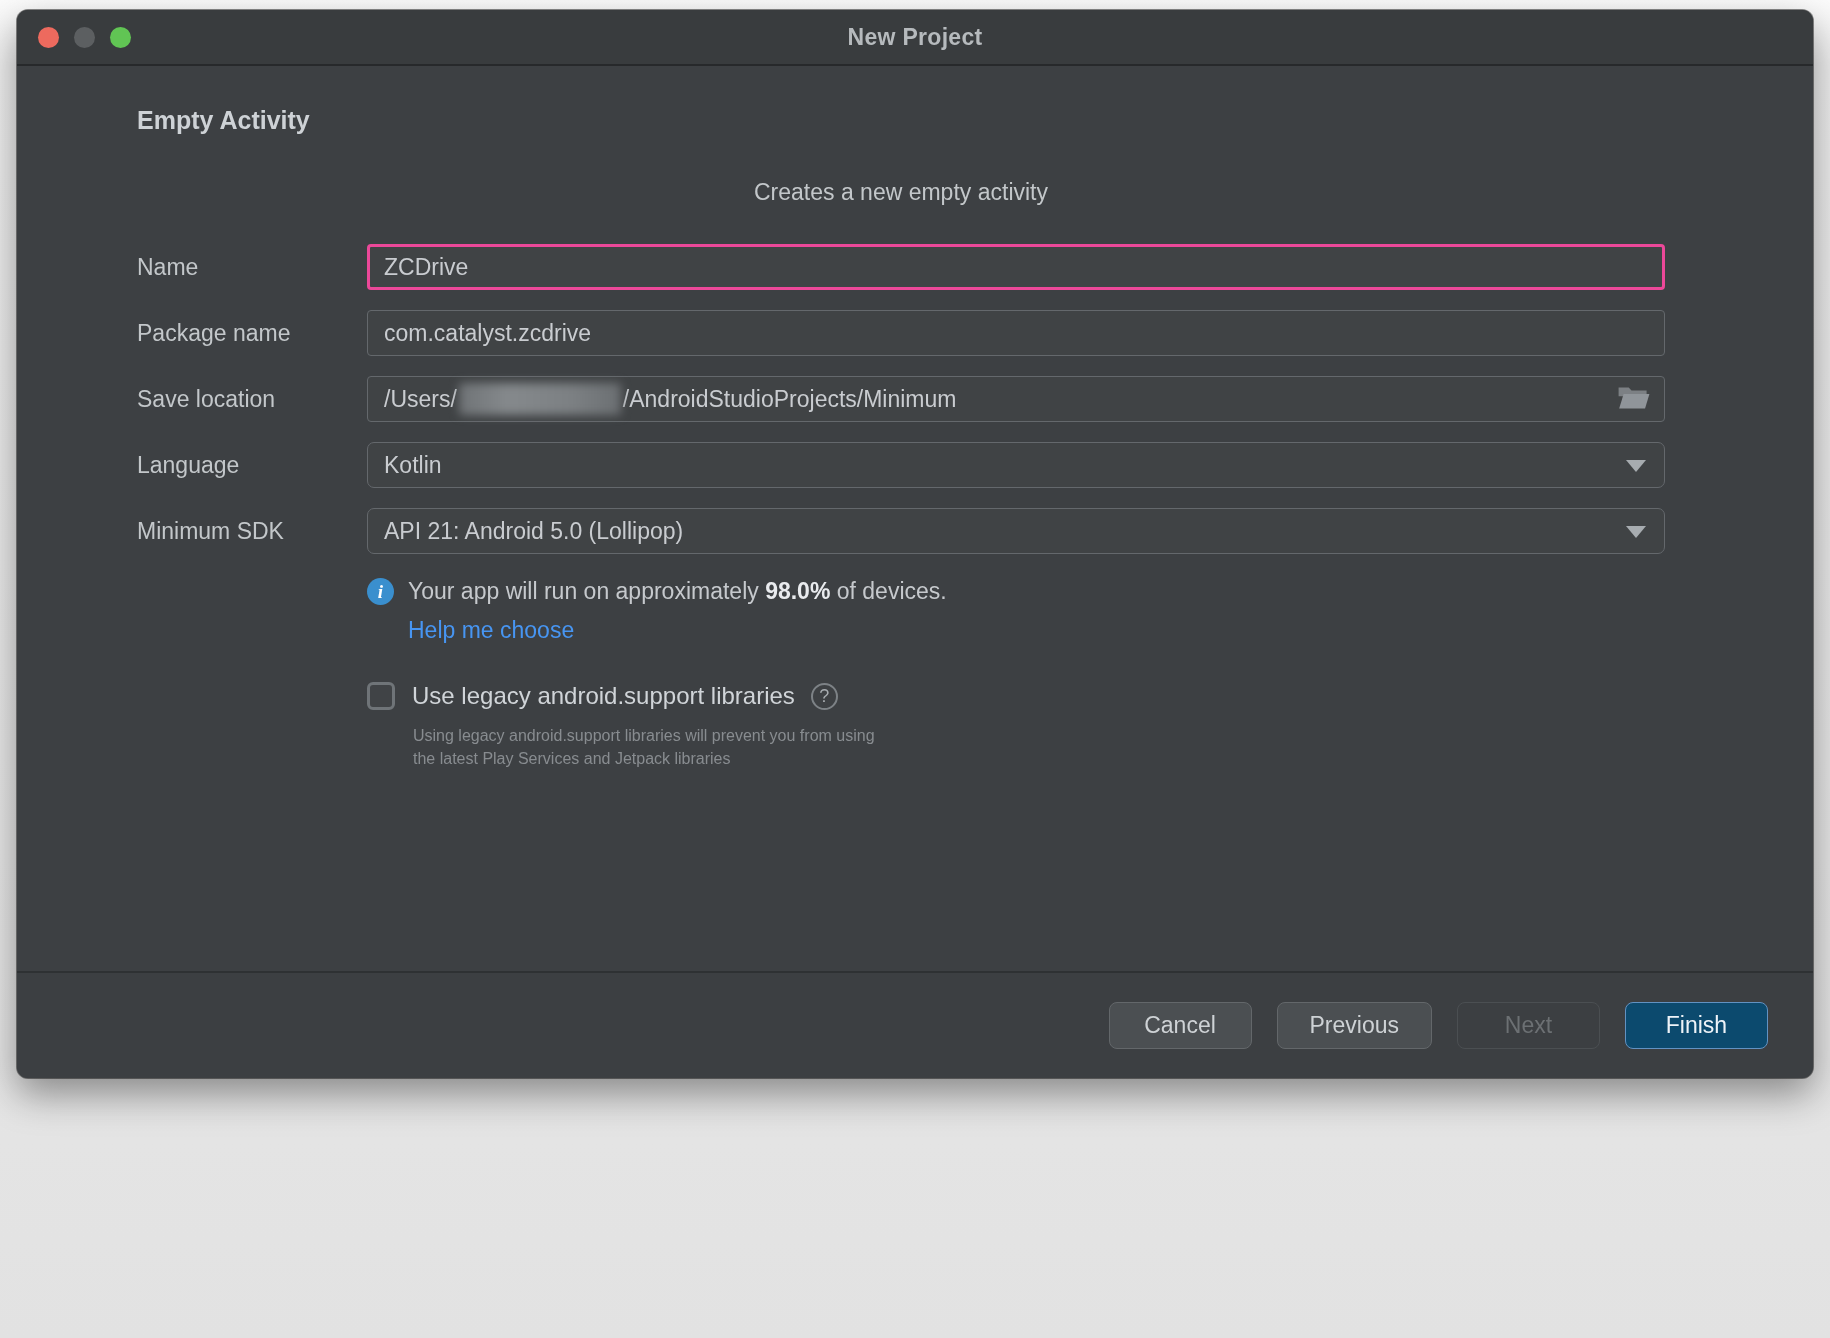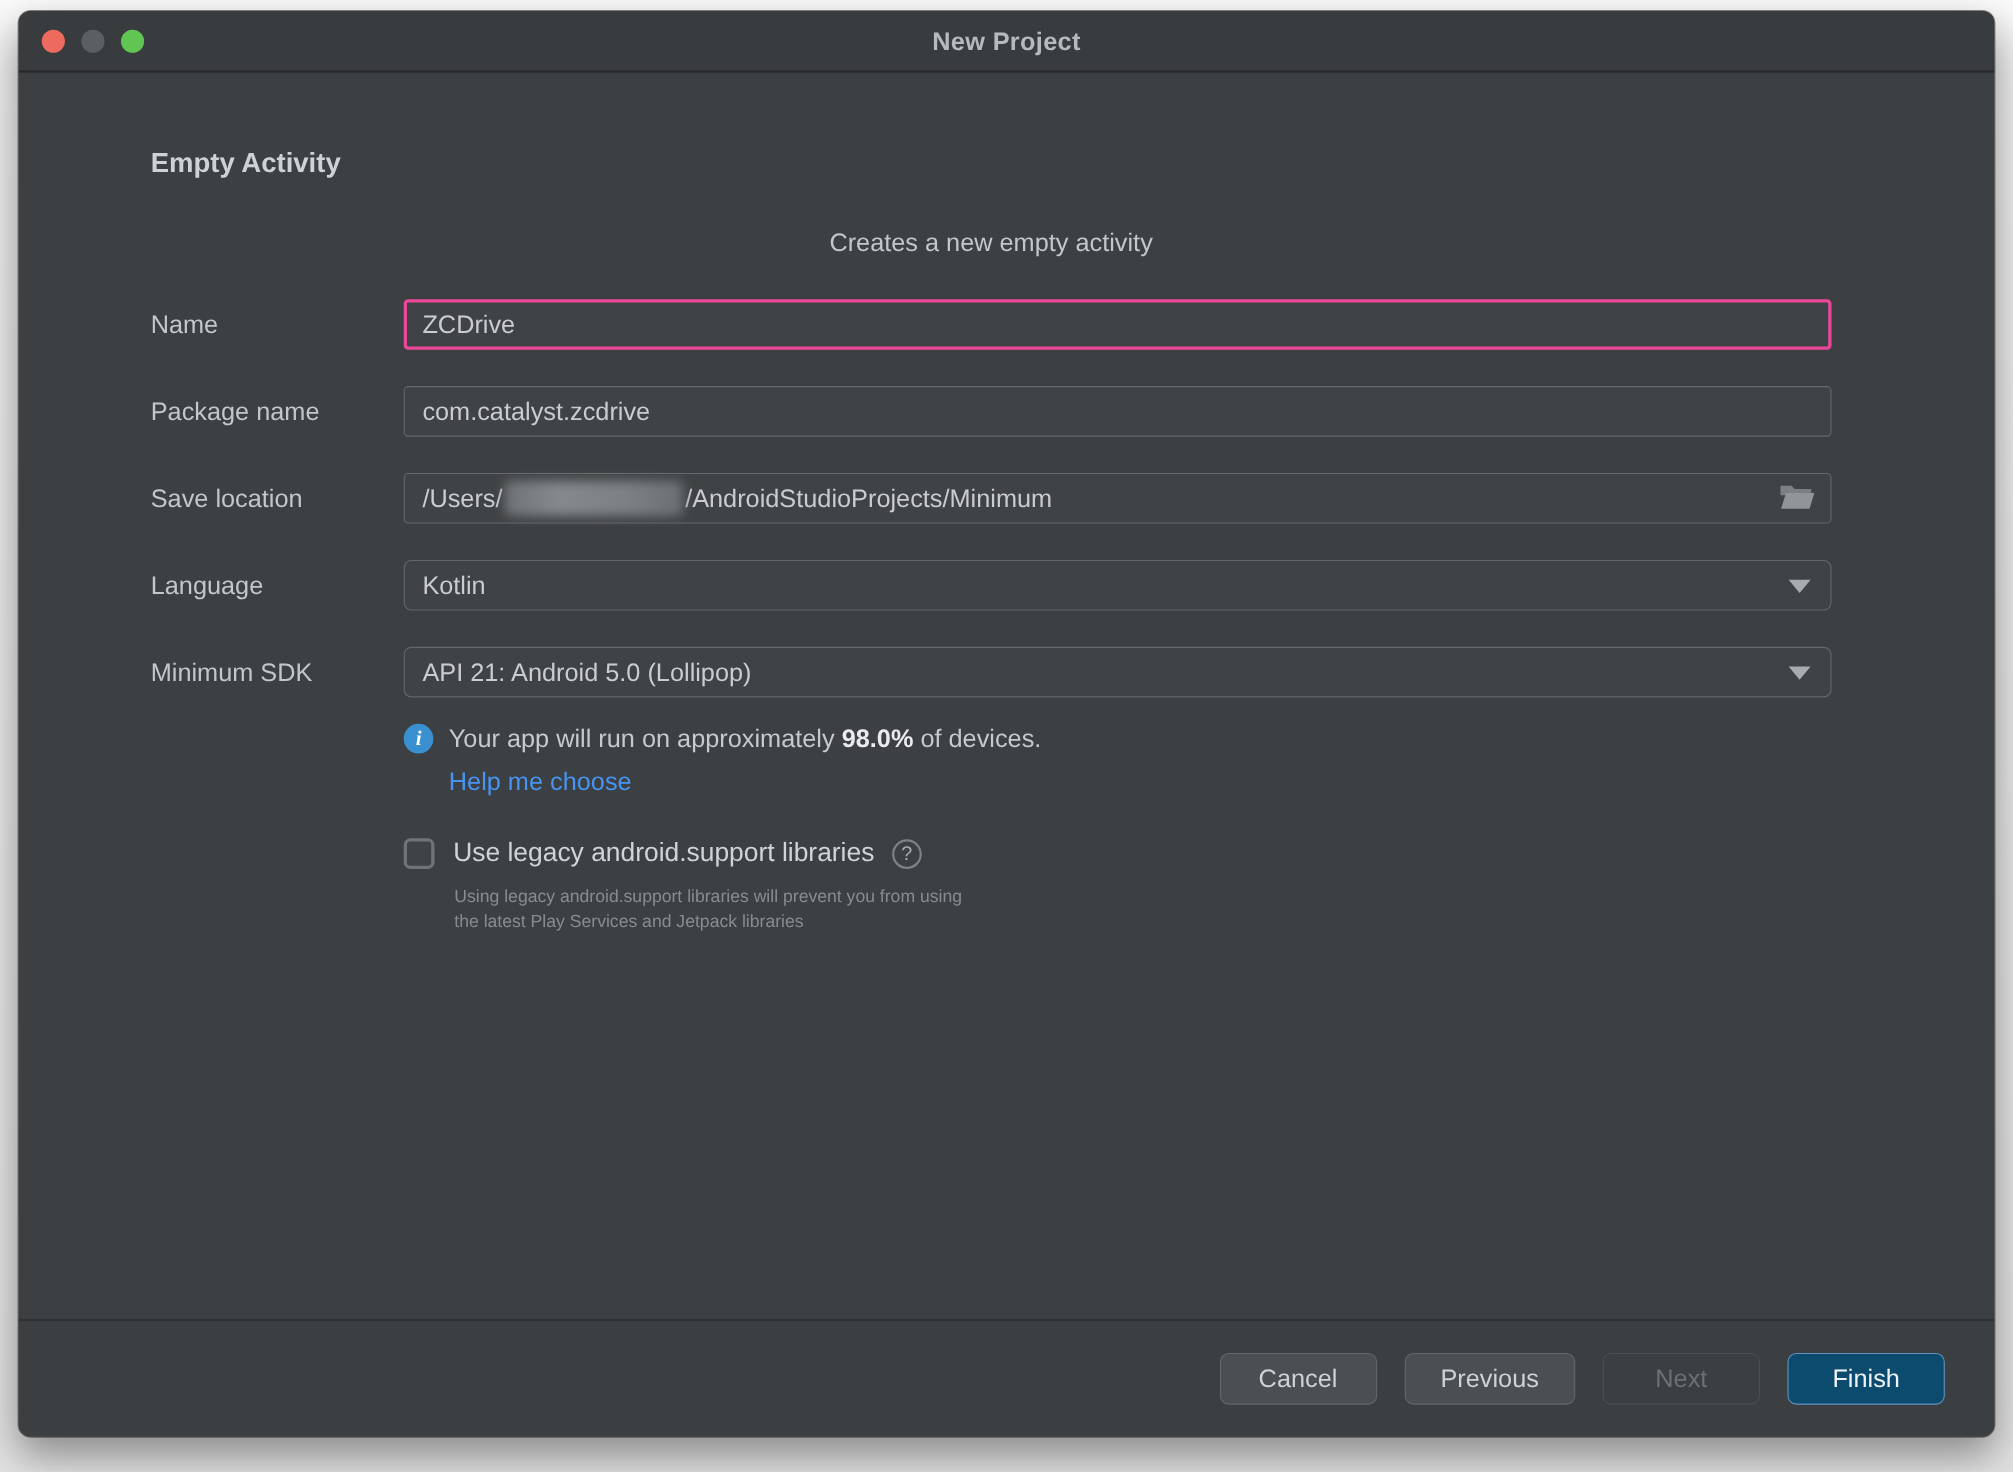--- a/index.html
+++ b/index.html
@@ -3,42 +3,42 @@
 <meta charset="utf-8">
 <style>
   * { margin:0; padding:0; box-sizing:border-box; }
   html,body { width:1830px; height:1338px; }
   body {
     font-family:"Liberation Sans", sans-serif;
     background:linear-gradient(180deg,#fbfbfb 0%, #efefef 5%, #e2e2e2 100%);
     position:relative; overflow:hidden;
   }
   .window {
-    position:absolute; left:17px; top:10px; width:1796px; height:1296px;
+    position:absolute; left:17px; top:10px; width:1796px; height:1068px;
     background:#3d4043; border-radius:11px; overflow:hidden;
     box-shadow:0 16px 38px rgba(0,0,0,.40), 0 0 0 1px rgba(0,0,0,.45);
-    display:flex; flex-direction:column;gap:28px;
+    display:flex; flex-direction:column;
   }
   .titlebar {
     height:56px; background:#393c3e; border-bottom:2px solid #27292b;
     display:flex; align-items:center; justify-content:center; position:relative;
     flex-shrink:0;
   }
   .traffic-lights { position:absolute; left:21px; top:0; height:100%; display:flex; align-items:center; gap:15px; }
   .light { width:21px; height:21px; border-radius:50%; cursor:default; }
   .light-close { background:#ed6a5e; }
   .light-min   { background:#5c5f61; }
   .light-zoom  { background:#61c554; }
   .win-title { font-size:23px; font-weight:bold; color:#b6babd; letter-spacing:.3px; }
 
   .content { flex:1; padding:40px 148px 0 120px; overflow:hidden; }
   .heading  { font-size:25px; font-weight:bold; color:#ced2d6; margin-bottom:44px; }
   .subtitle { font-size:23px; color:#c3c7ca; margin-bottom:38px;text-align:center; }
 
-  .form-row { display:flex; align-items:center; margin-bottom:33px; }
+  .form-row { display:flex; align-items:center; margin-bottom:20px; }
   .form-label { width:230px; flex-shrink:0; font-size:23px; color:#c3c7ca; }
   .field {
     flex:1; height:46px; border:1px solid #64686c; border-radius:4px;
     display:flex; align-items:center; padding:0 16px; font-size:23px; color:#c9ccd0;
     background:rgba(255,255,255,.015); position:relative;
   }
   .field.focused { border:3px solid #ec4899; padding:0 14px; }
   .dropdown { border-radius:7px; cursor:default; }
   .dd-arrow {
     position:absolute; right:18px; top:50%; margin-top:-5px;

